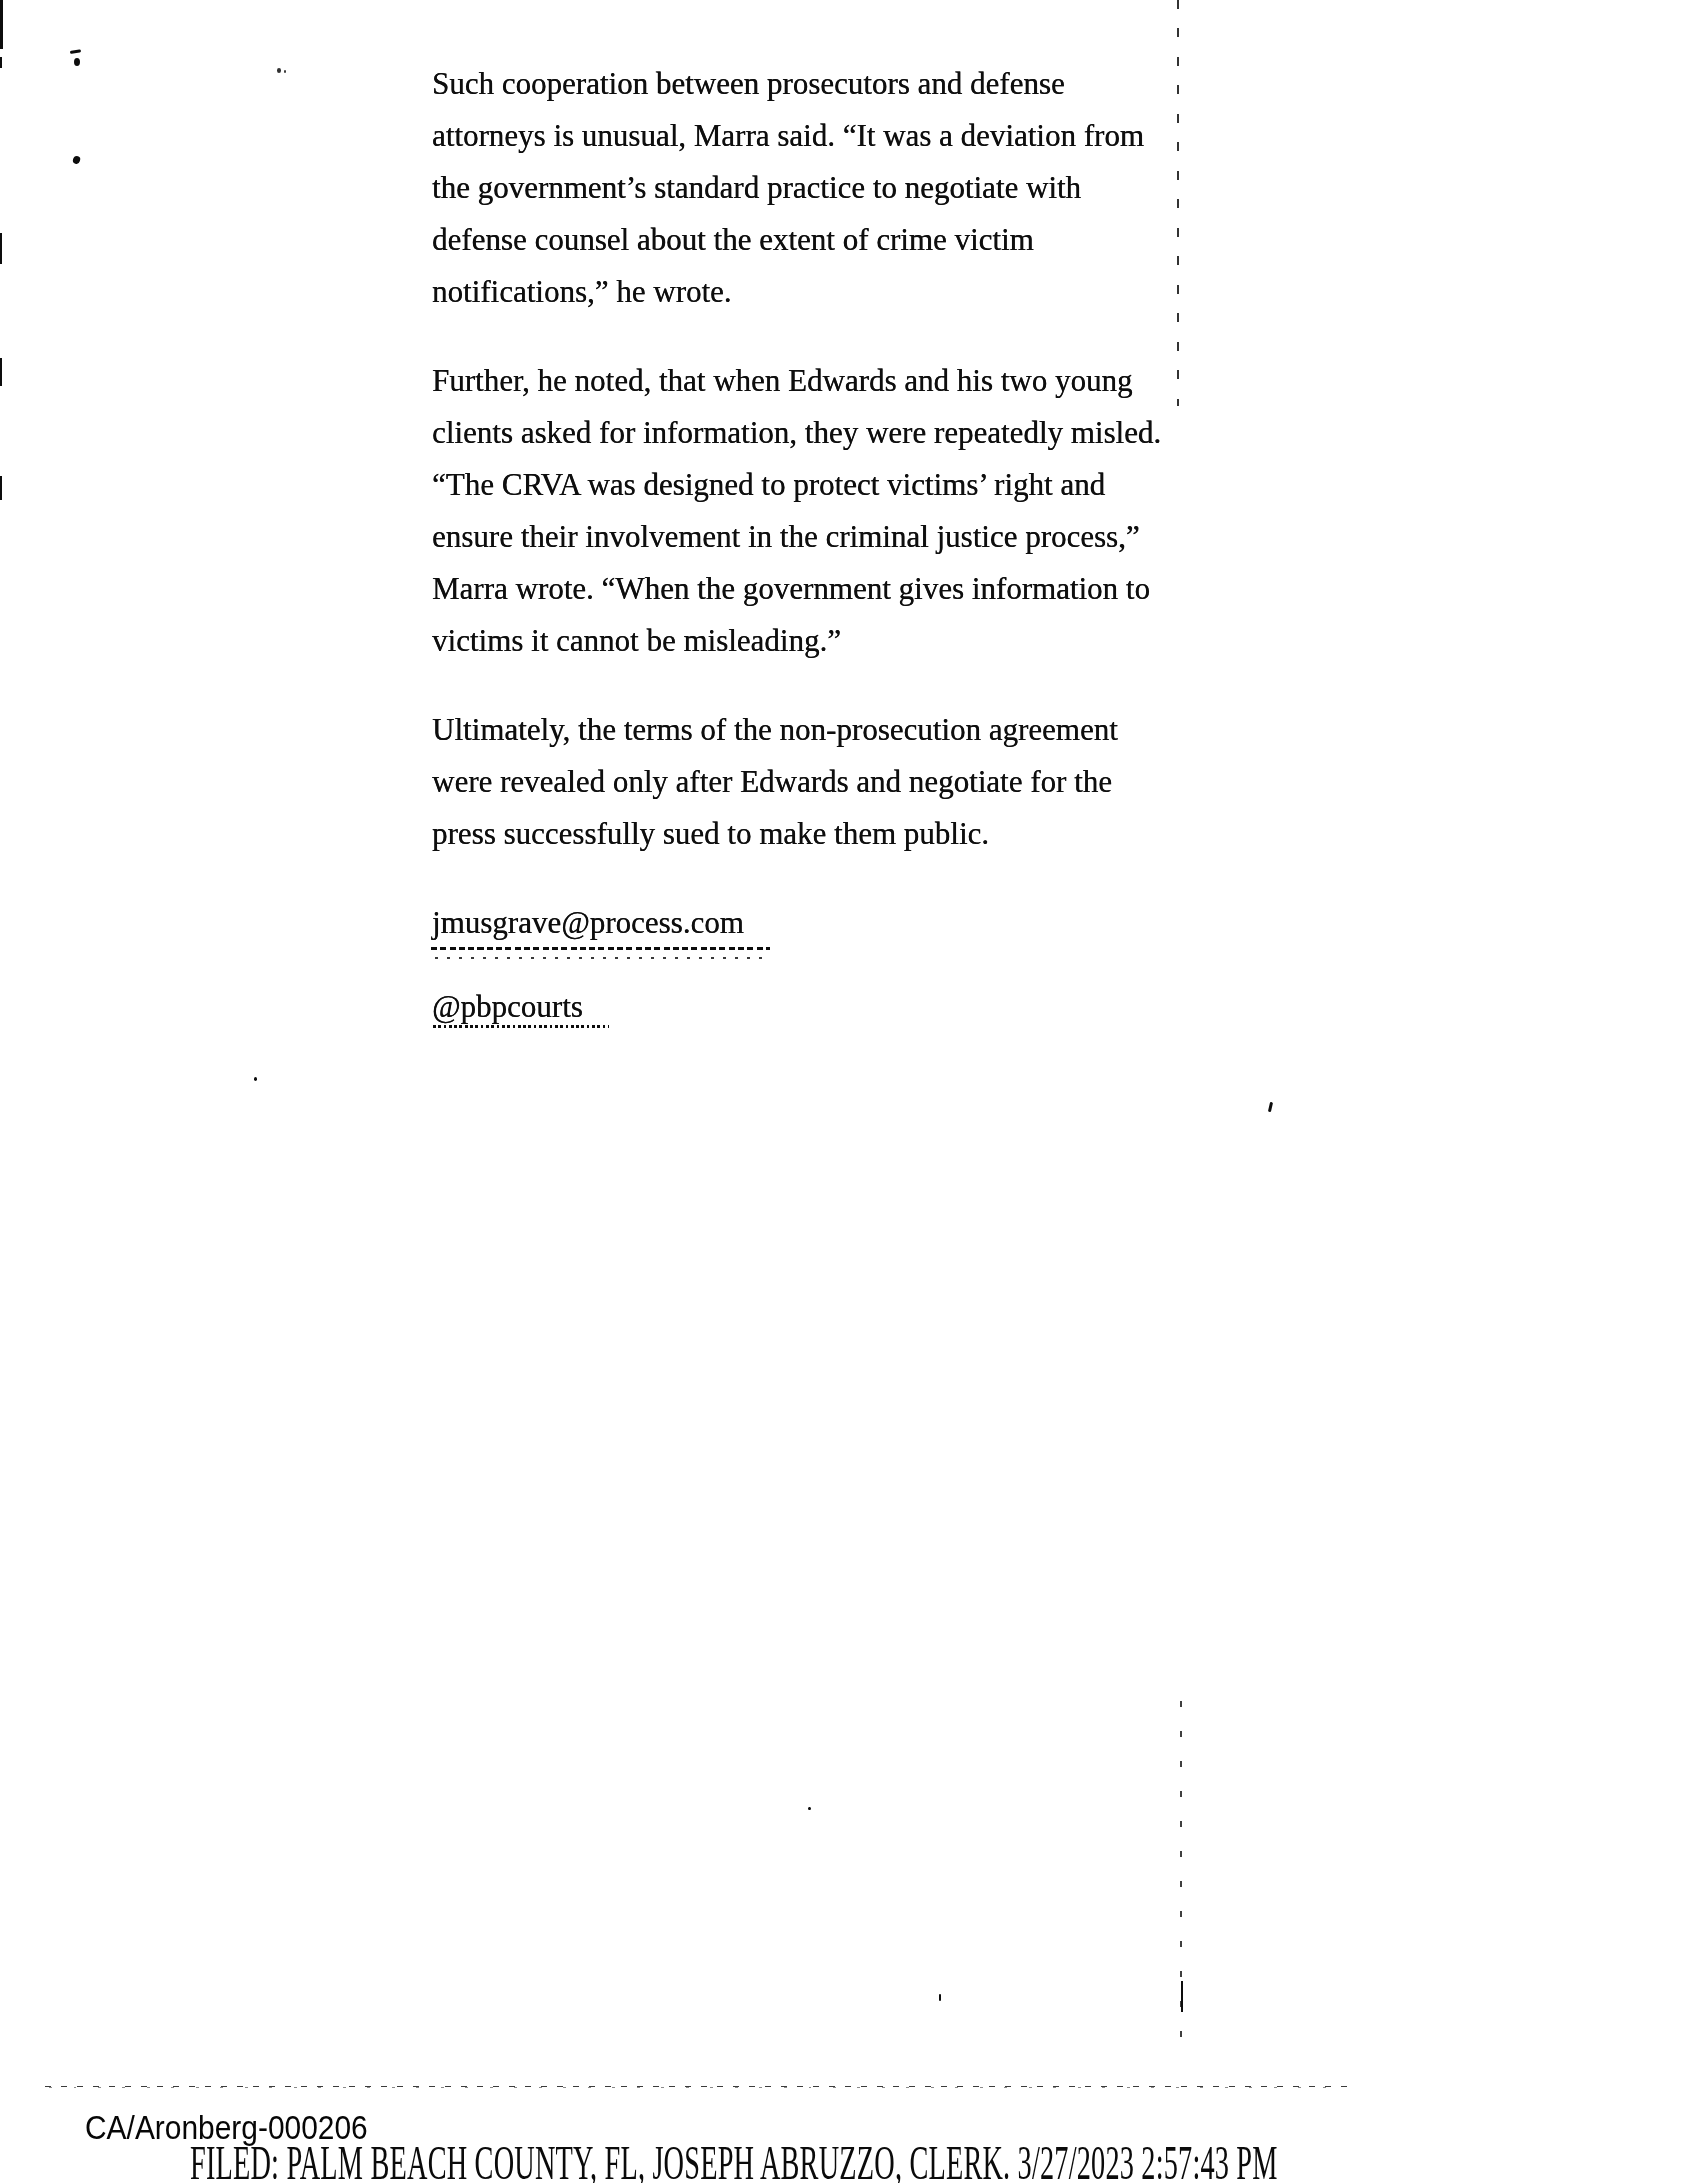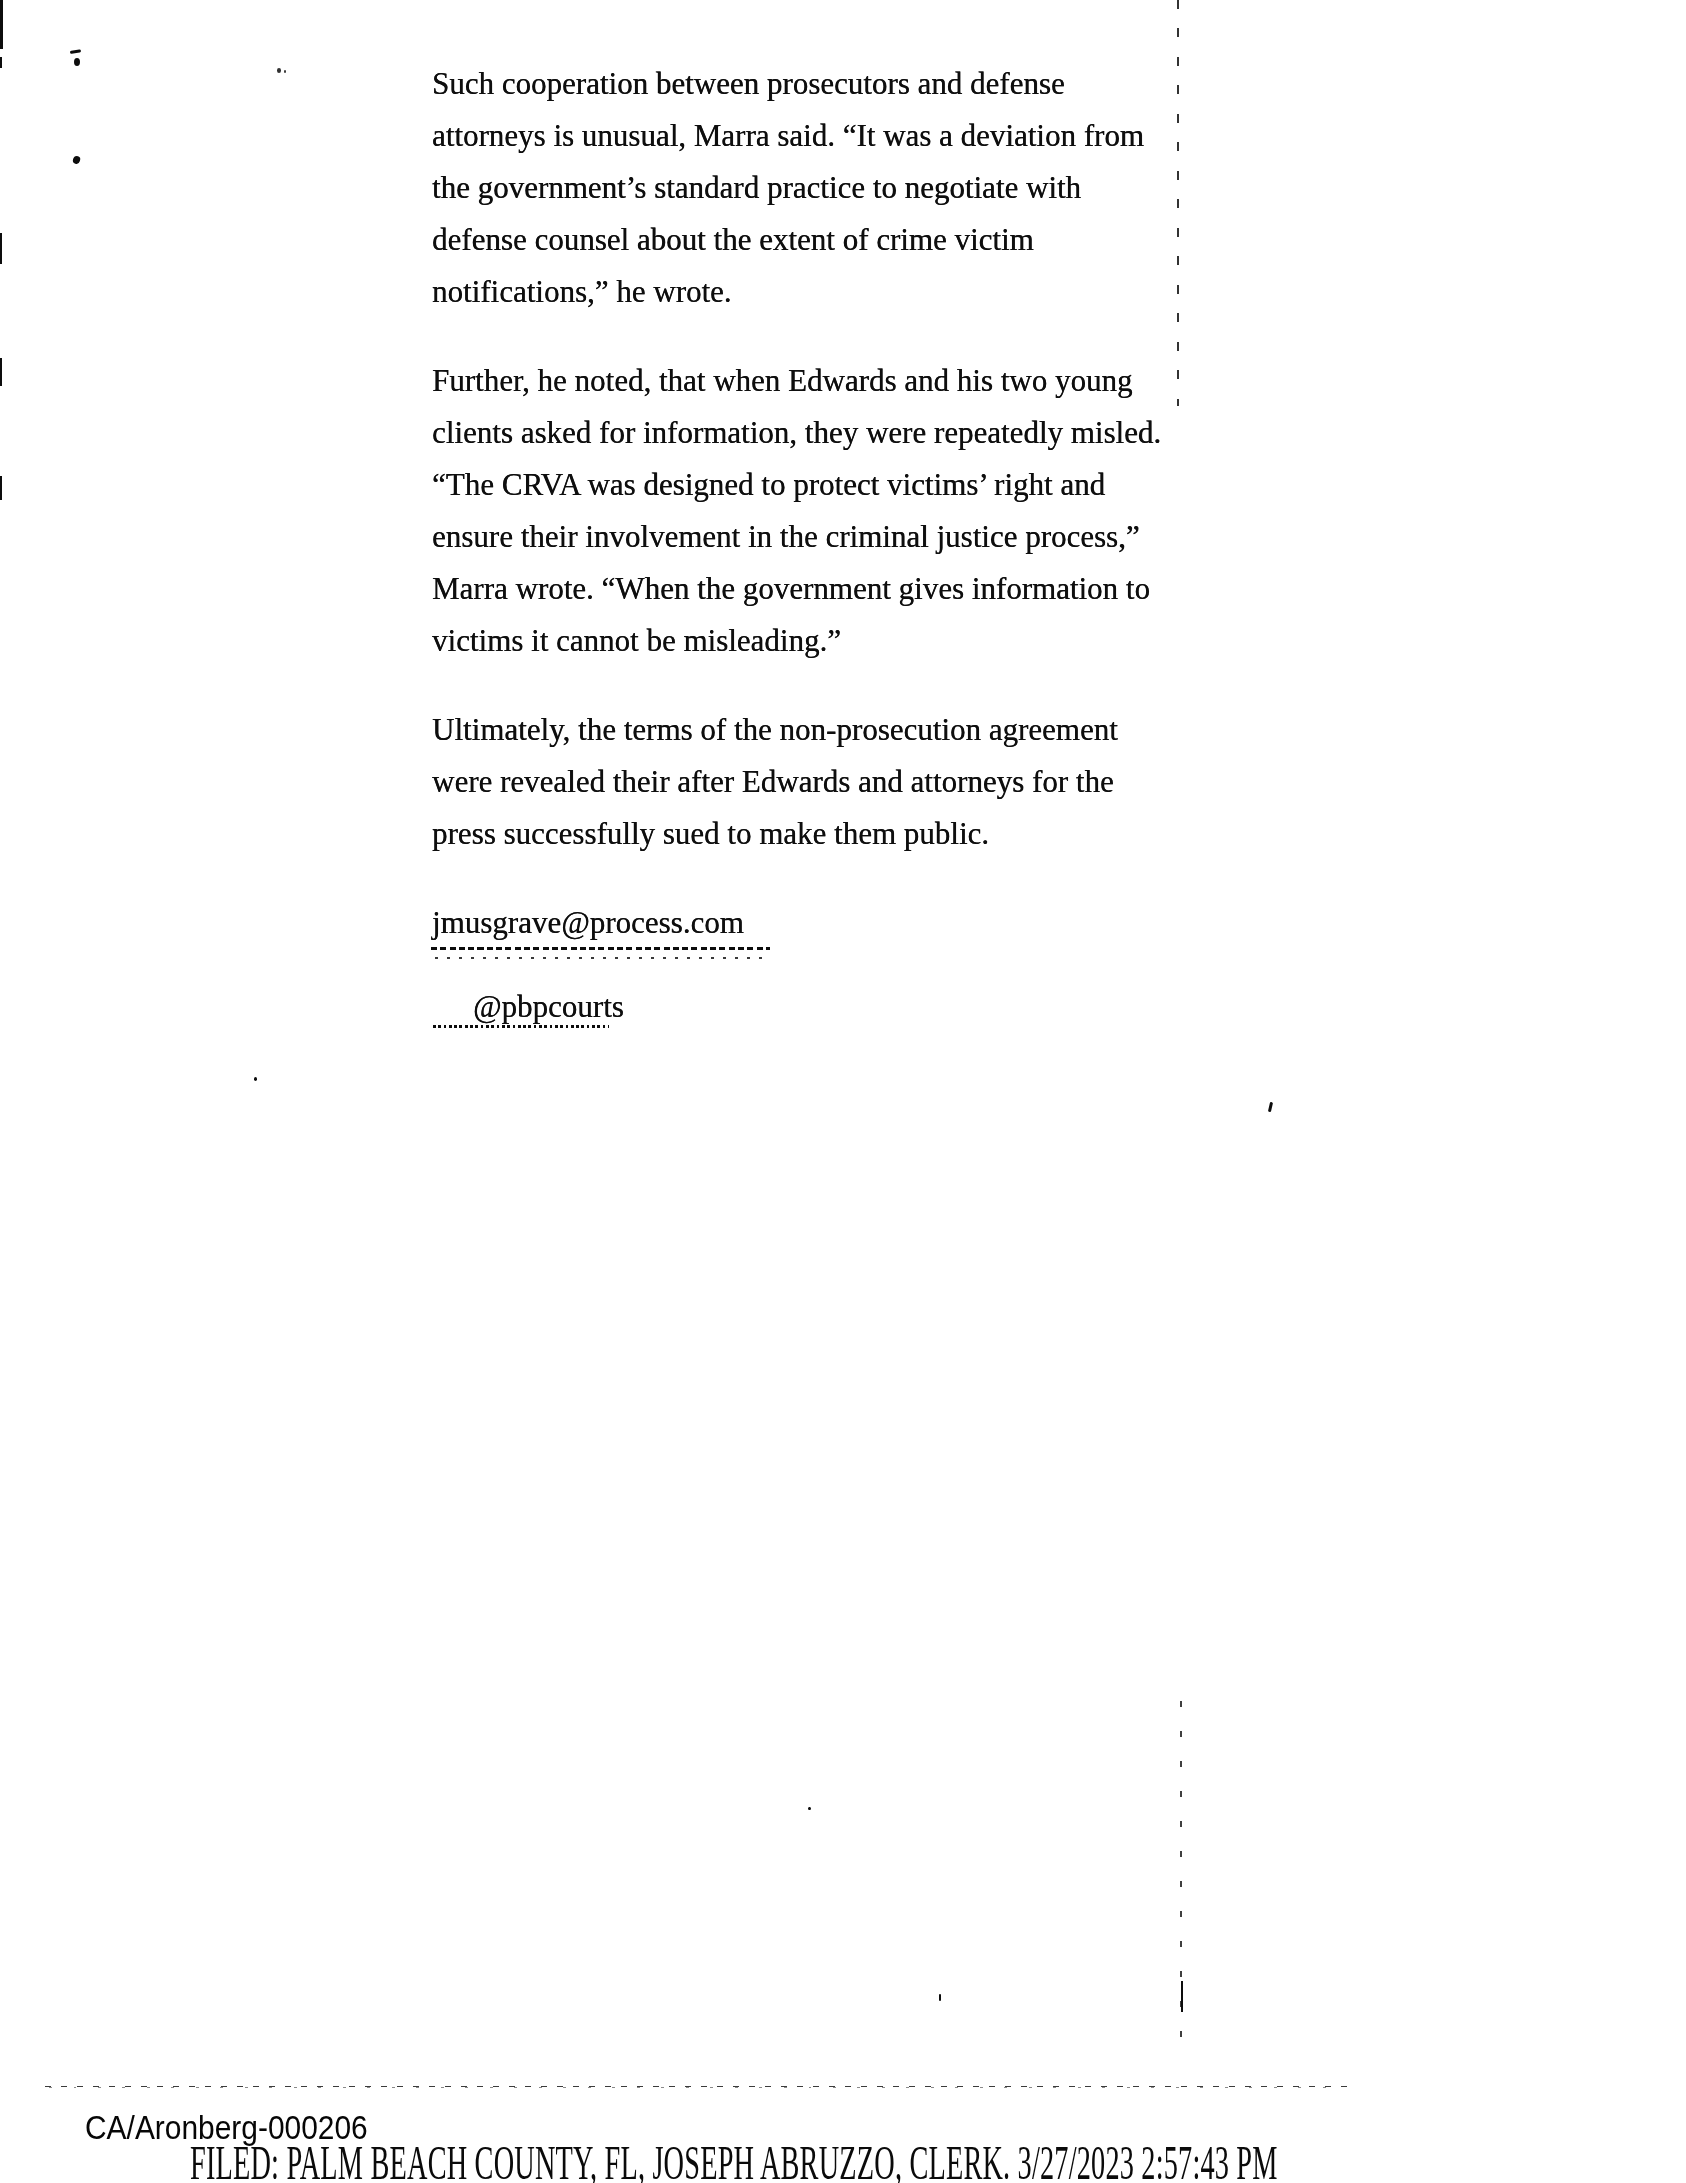--- a/index.html
+++ b/index.html
@@ -22,21 +22,21 @@
     font-size: 31px;
     line-height: 52px;
     color: #0e0e0e;
     text-shadow: 0.3px 0.2px 0 #1c1c1c;
   }
   .para {
     margin: 0 0 37px 0;
     white-space: pre-line;
   }
   .para.contact { margin-bottom: 32px; }
-  .para.handle { margin-bottom: 0; margin-left: 41px; }
+  .para.handle { margin-bottom: 0; }
 
   
   .underline-row { position: absolute; }
   .email-underline-1 {
     left: 431px; top: 947px; width: 339px; height: 3.3px;
     background: repeating-linear-gradient(90deg, #0c0c0c 0 6px, transparent 6px 9.3px);
   }
   .email-underline-2 {
     left: 435px; top: 957px; width: 332px; height: 2px;
     background: repeating-linear-gradient(90deg, #3a3a3a 0 3.3px, transparent 3.3px 12px);
@@ -131,21 +131,21 @@
 the government’s standard practice to negotiate with
 defense counsel about the extent of crime victim
 notifications,” he wrote.</p>
     <p class="para">Further, he noted, that when Edwards and his two young
 clients asked for information, they were repeatedly misled.
 “The CRVA was designed to protect victims’ right and
 ensure their involvement in the criminal justice process,”
 Marra wrote. “When the government gives information to
 victims it cannot be misleading.”</p>
     <p class="para">Ultimately, the terms of the non-prosecution agreement
-were revealed their after Edwards and attorneys for the
+were revealed only after Edwards and negotiate for the
 press successfully sued to make them public.</p>
     <p class="para contact">jmusgrave@process.com</p>
     <p class="para handle">@pbpcourts</p>
   </div>
 
   <div class="underline-row email-underline-1"></div>
   <div class="underline-row email-underline-2"></div>
   <div class="underline-row handle-underline"></div>
 
   <div class="artifact crease-top"></div>

